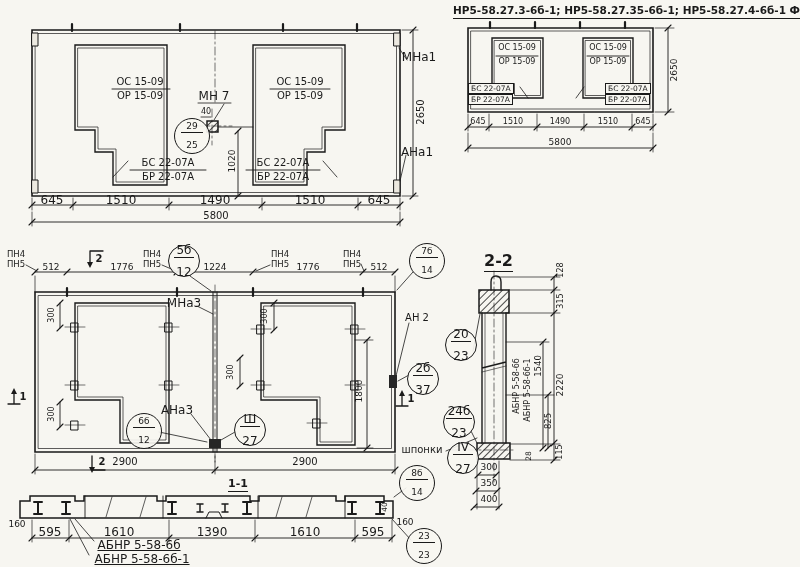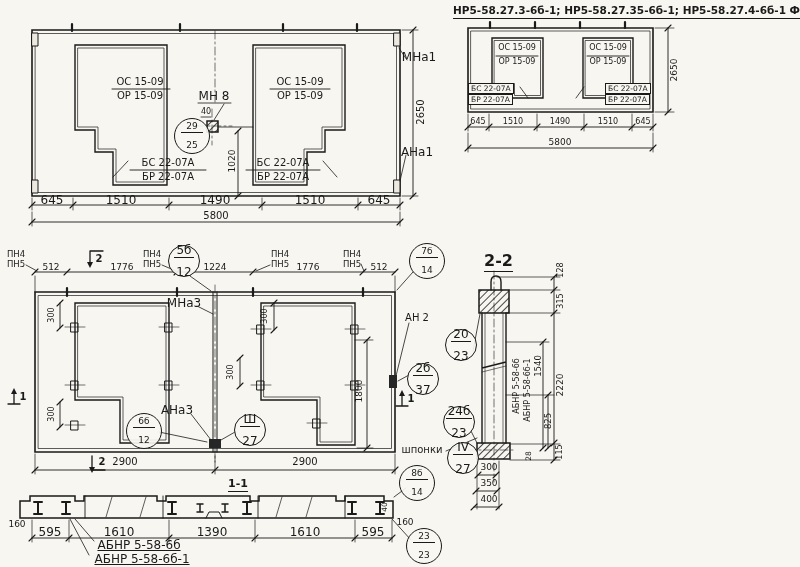--- a/index.html
+++ b/index.html
@@ -87,21 +87,21 @@
 </svg>
 
 <div class="lbl f10" style="left:140px;top:82px">ОС 15-09</div>
 <div class="lbl f10" style="left:140px;top:96px">ОР 15-09</div>
 <div class="lbl f10" style="left:300px;top:82px">ОС 15-09</div>
 <div class="lbl f10" style="left:300px;top:96px">ОР 15-09</div>
 <div class="lbl f10" style="left:168px;top:163px">БС 22-07А</div>
 <div class="lbl f10" style="left:168px;top:177px">БР 22-07А</div>
 <div class="lbl f10" style="left:283px;top:163px">БС 22-07А</div>
 <div class="lbl f10" style="left:283px;top:177px">БР 22-07А</div>
-<div class="lbl f95" style="left:214px;top:96px">МН 8</div>
+<div class="lbl f95" style="left:214px;top:96px">МН 7</div>
 <div class="lbl f8" style="left:206px;top:112px">40</div>
 <div class="co" style="left:192px;top:136px">
   <span class="ct">29</span>
   <span class="cb">25</span>
 </div>
 <div class="lbl rot f9" style="left:232px;top:161px">1020</div>
 <div class="lbl rot f10" style="left:421px;top:112px">2650</div>
 <div class="lbl f95" style="left:419px;top:57px">МНа1</div>
 <div class="lbl f95" style="left:417px;top:152px">АНа1</div>
 <div class="lbl f95" style="left:52px;top:200px">645</div>

